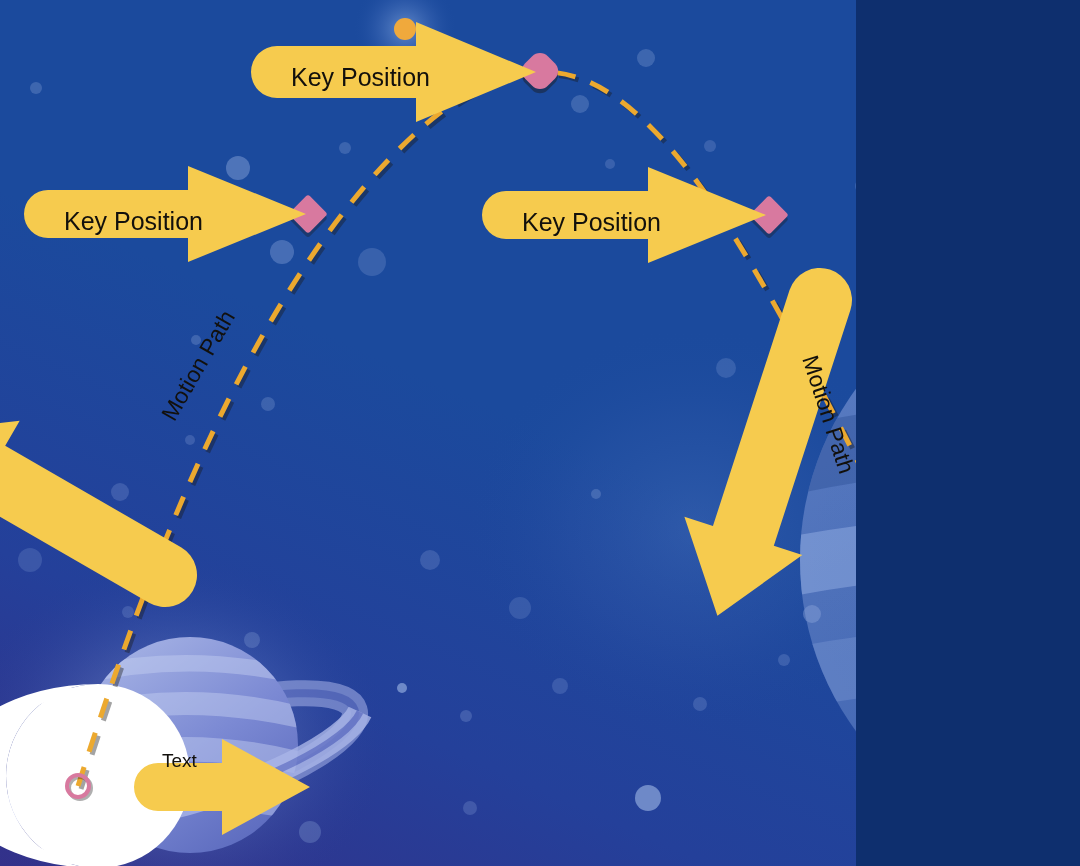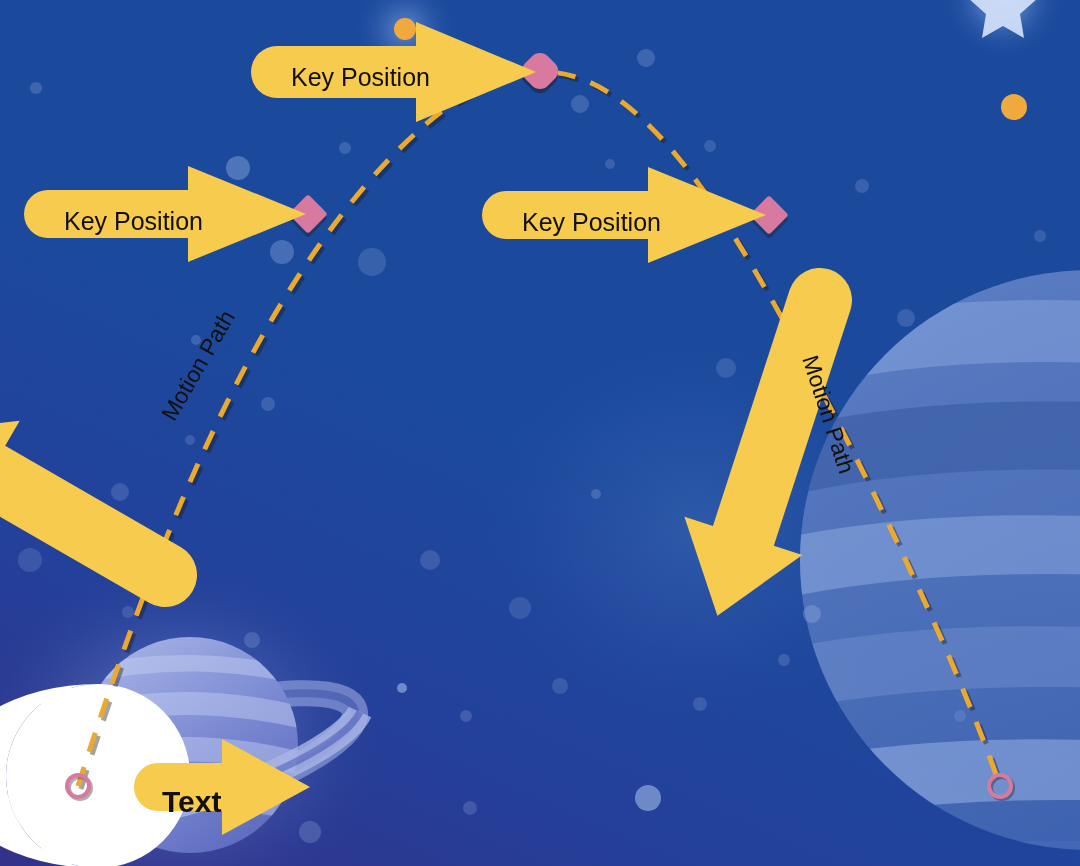--- a/index.html
+++ b/index.html
@@ -1,29 +1,29 @@
 <!DOCTYPE html>
 <html><head>
 <meta charset="utf-8">
 <style>
   html,body{margin:0;padding:0;background:#0e2f6e;}
   body{font-family:"Liberation Sans", sans-serif;}
-  #stage{position:relative;width:1080px;height:866px;overflow:hidden;}
+  #stage{position:relative;width:856px;height:866px;overflow:hidden;}
   #stage svg.layer{position:absolute;left:0;top:0;width:1080px;height:866px;}
   .arrowlabel{
     position:absolute;
     font-family:"Liberation Sans", sans-serif;
     color:#12100c;
     white-space:nowrap;
     pointer-events:none;
   }
   .lbl-key1{left:291px;top:63px;font-size:25px;}
   .lbl-key2{left:64px;top:207px;font-size:25px;}
   .lbl-key3{left:522px;top:208px;font-size:25px;}
-  .lbl-text{left:162px;top:785px;font-size:30px;font-weight:bold;}
+  .lbl-text{left:162px;top:750px;font-size:19px;}
   .lbl-mp-left{left:156px;top:412px;font-size:23px;
       transform:rotate(-60deg);transform-origin:left top;}
   .lbl-mp-right{left:822px;top:352px;font-size:23px;
       transform:rotate(72deg);transform-origin:left top;}
 </style>
 </head>
 <body>
 
 <div id="stage">
 

